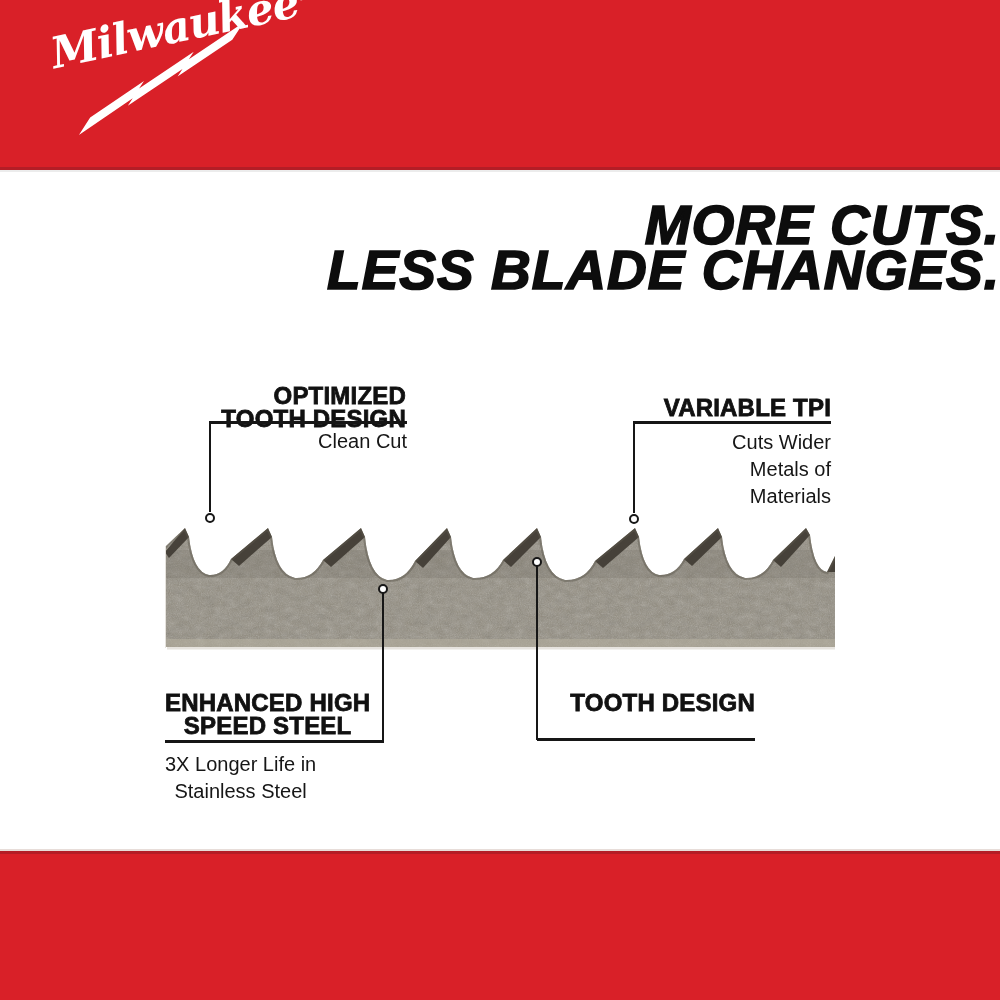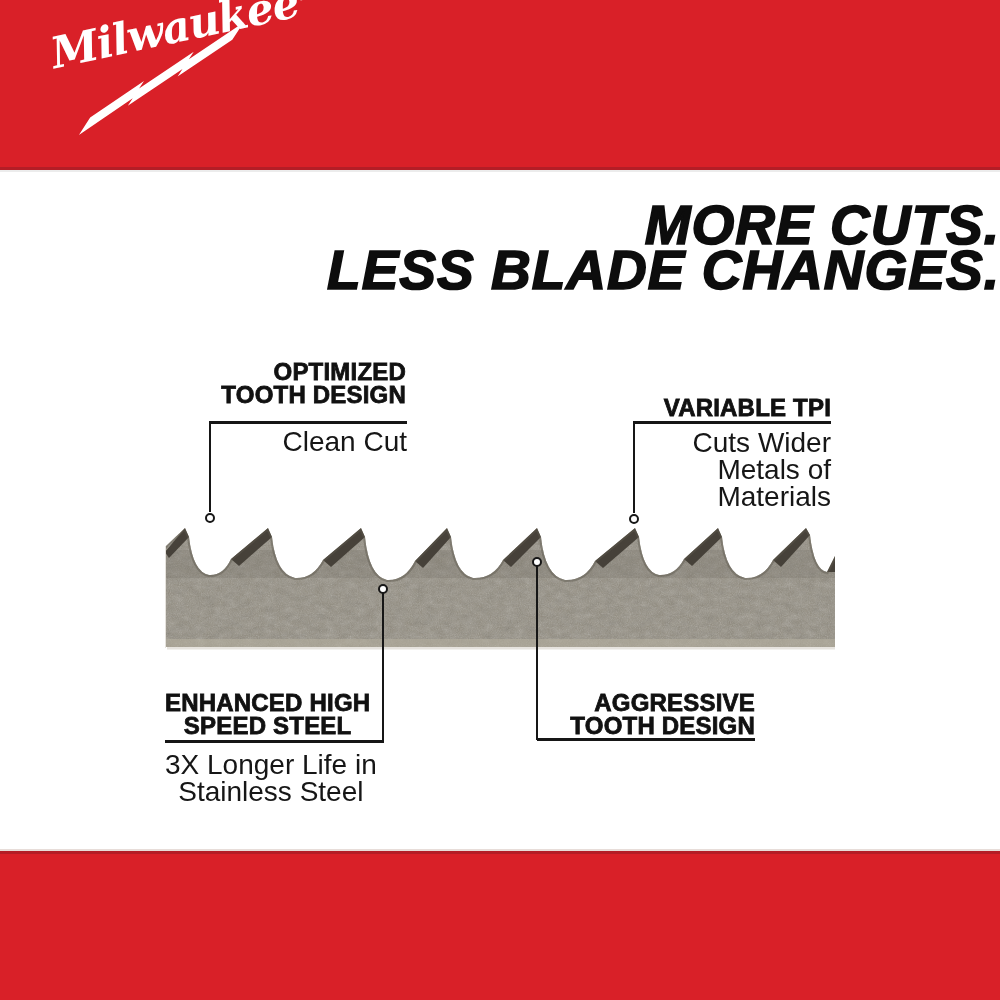--- a/index.html
+++ b/index.html
@@ -33,21 +33,21 @@
   .headline{
     position:absolute;left:0;top:203px;width:1000px;text-align:right;
     font-weight:bold;font-style:italic;font-size:55px;line-height:45px;
     letter-spacing:1px;color:#0d0d0d;-webkit-text-stroke:1.7px #0d0d0d;
   }
   
   .co-title{
     position:absolute;font-weight:bold;font-size:24px;line-height:23px;
     letter-spacing:0.2px;color:#111;-webkit-text-stroke:0.8px #111;white-space:nowrap;
   }
-  .co-body{position:absolute;font-size:28px;line-height:27px;color:#161616;white-space:nowrap;}
+  .co-body{position:absolute;font-size:20px;line-height:27px;color:#161616;white-space:nowrap;}
   .ta-r{text-align:right;}
   .ta-l{text-align:center;}
   .rule{position:absolute;height:3px;background:#161616;}
   .vline{position:absolute;width:2px;background:#161616;}
   .dot{
     position:absolute;width:6px;height:6px;border:2px solid #161616;
     border-radius:50%;background:#ffffff;z-index:5;
   }
   
   .blade{position:absolute;left:165px;top:520px;width:670px;height:132px;}
@@ -65,21 +65,21 @@
     <svg class="logo-bolt" width="196" height="84" viewBox="-20 -25 214 92">
       <polygon fill="#ffffff" points="0,46 66,19 59,26 126,-1 119,6 186,-21 170,-5 103,22 110,15 43,42 50,35 -16,62"></polygon>
     </svg>
   </div>
 
   <div class="headline">
     <div>MORE CUTS.</div>
     <div>LESS BLADE CHANGES.</div>
   </div>
 
-  <div class="co-title ta-r" style="right:594px;top:360px;">
+  <div class="co-title ta-r" style="right:594px;top:384px;">
     <div>OPTIMIZED</div>
     <div>TOOTH DESIGN</div>
   </div>
   <div class="rule" style="left:209px;top:421px;width:198px;"></div>
   <div class="co-body ta-r" style="right:593px;top:428px;">Clean Cut</div>
   <div class="vline" style="left:209px;top:422px;height:90px;"></div>
   <div class="dot" style="left:205px;top:513px;"></div>
 
   <div class="co-title ta-r" style="right:169px;top:396px;">
     <div>VARIABLE TPI</div>
@@ -152,21 +152,20 @@
   </div>
   <div class="rule" style="left:165px;top:740px;width:219px;"></div>
   <div class="co-body ta-l" style="left:165px;top:751px;">
     <div>3X Longer Life in</div>
     <div>Stainless Steel</div>
   </div>
 
   <div class="vline" style="left:536px;top:565px;height:175px;"></div>
   <div class="dot" style="left:532px;top:557px;"></div>
   <div class="co-title ta-r" style="right:245px;top:691px;">
-    <div>AGGRESSIVE</div>
     <div>TOOTH DESIGN</div>
   </div>
   <div class="rule" style="left:537px;top:738px;width:218px;"></div>
 
   <div class="band-bottom-hairline"></div>
   <div class="band-bottom"></div>
 
 </div>
 
 </body></html>

